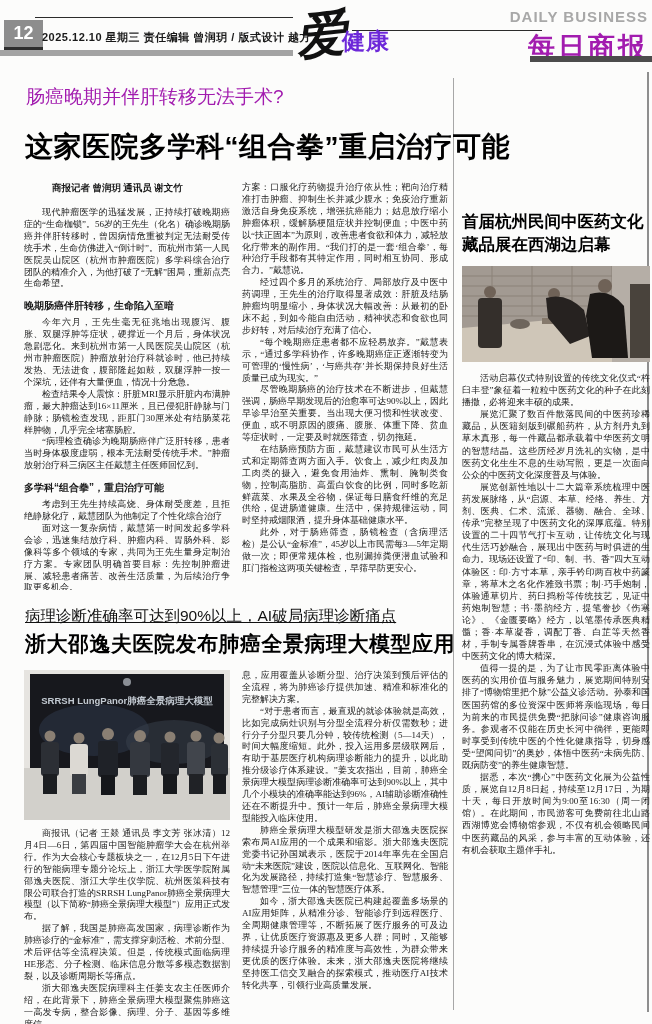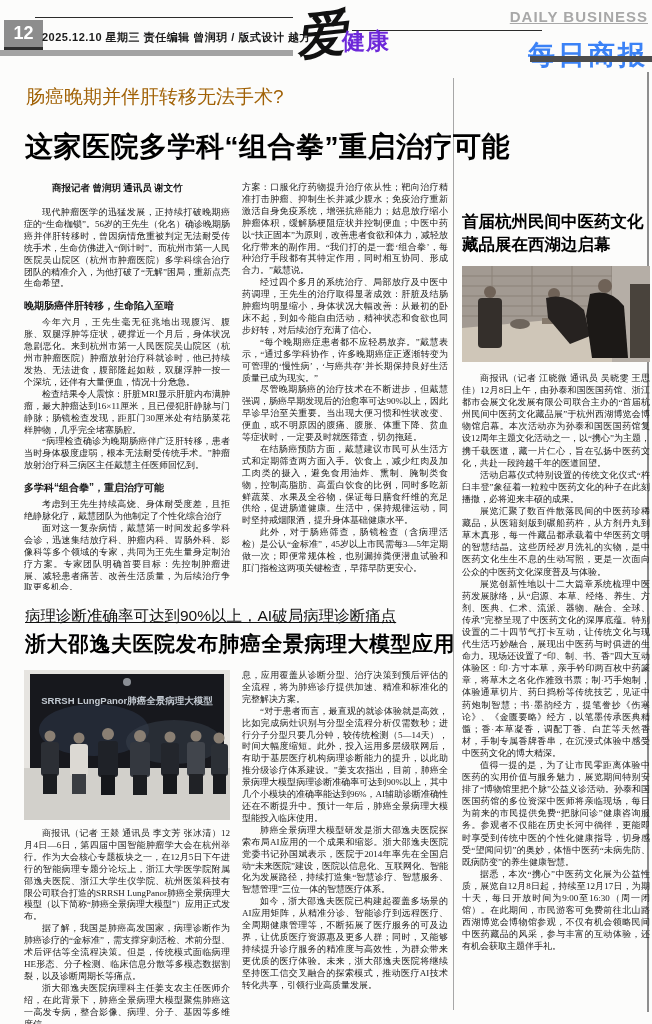--- a/index.html
+++ b/index.html
@@ -15,35 +15,35 @@
           border-bottom:3px solid #2e2e2e;}
   .dateline{position:absolute;top:22px;left:42px;font:bold 11px "Liberation Sans",sans-serif;
             letter-spacing:.5px;white-space:nowrap;}
   .hdr-barL{position:absolute;top:42px;left:0;width:293px;height:6px;background:#a3a3a3;}
   .logo{position:absolute;top:-4px;left:296px;width:150px;height:60px;}
   .logo-script{position:absolute;top:-2px;left:0;font:italic bold 50px "DejaVu Serif",serif;
                transform:rotate(-6deg);color:#111;}
   .logo-text{position:absolute;top:22px;left:46px;font:bold 23px "Liberation Sans",sans-serif;
              letter-spacing:1px;color:#6d28d9;}
   .hdr-right{position:absolute;top:0;right:4px;text-align:right;}
-  .m-en{font:bold 15px "Liberation Sans",sans-serif;color:#a8a8a8;letter-spacing:1px;text-decoration:underline;}
-  .m-cn{font:bold 27px "Liberation Serif",serif;letter-spacing:3px;color:#3b82f6;margin-top:12px;}
+  .m-en{font:bold 15px "Liberation Sans",sans-serif;color:#a8a8a8;letter-spacing:1px;}
+  .m-cn{font:bold 27px "Liberation Serif",serif;letter-spacing:3px;color:#a21caf;margin-top:4px;}
   .hdr-barR{position:absolute;top:48px;right:0px;width:122px;height:6px;background:#4c4c4c;}
 
   
   .divider-v{position:absolute;left:453px;top:78px;bottom:14px;width:1px;background:#a7a7a7;}
   .right-rule{position:absolute;right:3px;top:72px;bottom:12px;width:2px;background:#8e8e8e;}
 
   
   .content{position:absolute;top:70px;left:24px;width:604px;}
   .main-col{position:absolute;left:0;top:0;width:424px;}
   .side-col{position:absolute;left:438px;top:0;width:188px;}
 
   
-  .lead-kicker{font:19px "Liberation Sans",sans-serif;color:#a16207;margin:14px 0 18px 2px;}
+  .lead-kicker{font:19px "Liberation Sans",sans-serif;color:#a21caf;margin:14px 0 18px 2px;}
   .lead-headline{font:bold 28px "Liberation Sans",sans-serif;letter-spacing:.5px;
                  margin:4px 0 16px 1px;color:#000;white-space:nowrap;}
   .two-col{display:flex;gap:12px;}
   .col{flex:0 0 206px;width:206px;font-size:9px;line-height:11.9px;text-align:justify;}
   .lead-body{height:408px;overflow:hidden;}
   .byline{font:bold 9.5px "Liberation Serif",serif;margin:0 0 12px 0;padding-left:28px;}
   .para{margin:0;text-indent:2em;}
   .para.cont{text-indent:0;}
   .subhead{font:bold 10px "Liberation Sans",sans-serif;margin:9px 0 4px 0;}
 
@@ -214,21 +214,20 @@
             <circle cx="28" cy="26" r="6" fill="#6f6257"></circle>
             <rect x="16" y="32" width="24" height="50" rx="4" fill="#342f2b"></rect>
             <circle cx="92" cy="28" r="6" fill="#6f6257"></circle>
             <path d="M84,32 Q104,26 122,44 L128,70 108,78 86,52 Z" fill="#262220"></path>
             <circle cx="143" cy="20" r="7" fill="#6f6257"></circle>
             <path d="M128,28 Q148,22 162,40 L166,92 130,92 124,50 Z" fill="#1c1917"></path>
             <rect x="168" y="18" width="20" height="74" fill="#49433c"></rect>
           </g>
         </svg>
         <div class="side-body">
-            <p class="para">商报讯（记者 江晓微 通讯员 吴晓雯 王思佳）12月8日上午，由孙泰和国医国药馆、浙江都市会展文化发展有限公司联合主办的“首届杭州民间中医药文化藏品展”于杭州西湖博览会博物馆启幕。本次活动亦为孙泰和国医国药馆复设12周年主题文化活动之一，以“携心”为主题，携千载医道，藏一片仁心，旨在弘扬中医药文化，共赴一段跨越千年的医道回望。</p>
             <p class="para">活动启幕仪式特别设置的传统文化仪式“杵臼丰登”象征着一粒粒中医药文化的种子在此刻播撒，必将迎来丰硕的成果。</p>
             <p class="para">展览汇聚了数百件散落民间的中医药珍稀藏品，从医籍刻版到碾船药杵，从方剂丹丸到草木真形，每一件藏品都承载着中华医药文明的智慧结晶。这些历经岁月洗礼的实物，是中医药文化生生不息的生动写照，更是一次面向公众的中医药文化深度普及与体验。</p>
             <p class="para">展览创新性地以十二大篇章系统梳理中医药发展脉络，从“启源、本草、经络、养生、方剂、医典、仁术、流派、器物、融合、全球、传承”完整呈现了中医药文化的深厚底蕴。特别设置的二十四节气打卡互动，让传统文化与现代生活巧妙融合，展现出中医药与时俱进的生命力。现场还设置了“印、制、书、香”四大互动体验区：印·方寸本草，亲手钤印两百枚中药篆章，将草木之名化作雅致书票；制·巧手炮制，体验通草切片、药臼捣粉等传统技艺，见证中药炮制智慧；书·墨韵经方，提笔誊抄《伤寒论》、《金匮要略》经方，以笔墨传承医典精髓；香·本草凝香，调配丁香、白芷等天然香材，手制专属香牌香串，在沉浸式体验中感受中医药文化的博大精深。</p>
             <p class="para">值得一提的是，为了让市民零距离体验中医药的实用价值与服务魅力，展览期间特别安排了“博物馆里把个脉”公益义诊活动。孙泰和国医国药馆的多位资深中医师将亲临现场，每日为前来的市民提供免费“把脉问诊”健康咨询服务。参观者不仅能在历史长河中徜徉，更能即时享受到传统中医的个性化健康指导，切身感受“望闻问切”的奥妙，体悟中医药“未病先防、既病防变”的养生健康智慧。</p>
             <p class="para">据悉，本次“携心”中医药文化展为公益性质，展览自12月8日起，持续至12月17日，为期十天，每日开放时间为9:00至16:30（周一闭馆）。在此期间，市民游客可免费前往北山路西湖博览会博物馆参观，不仅有机会领略民间中医药藏品的风采，参与丰富的互动体验，还有机会获取主题伴手礼。</p>
           </div>
       </div>
     </div>
 
   </div>

